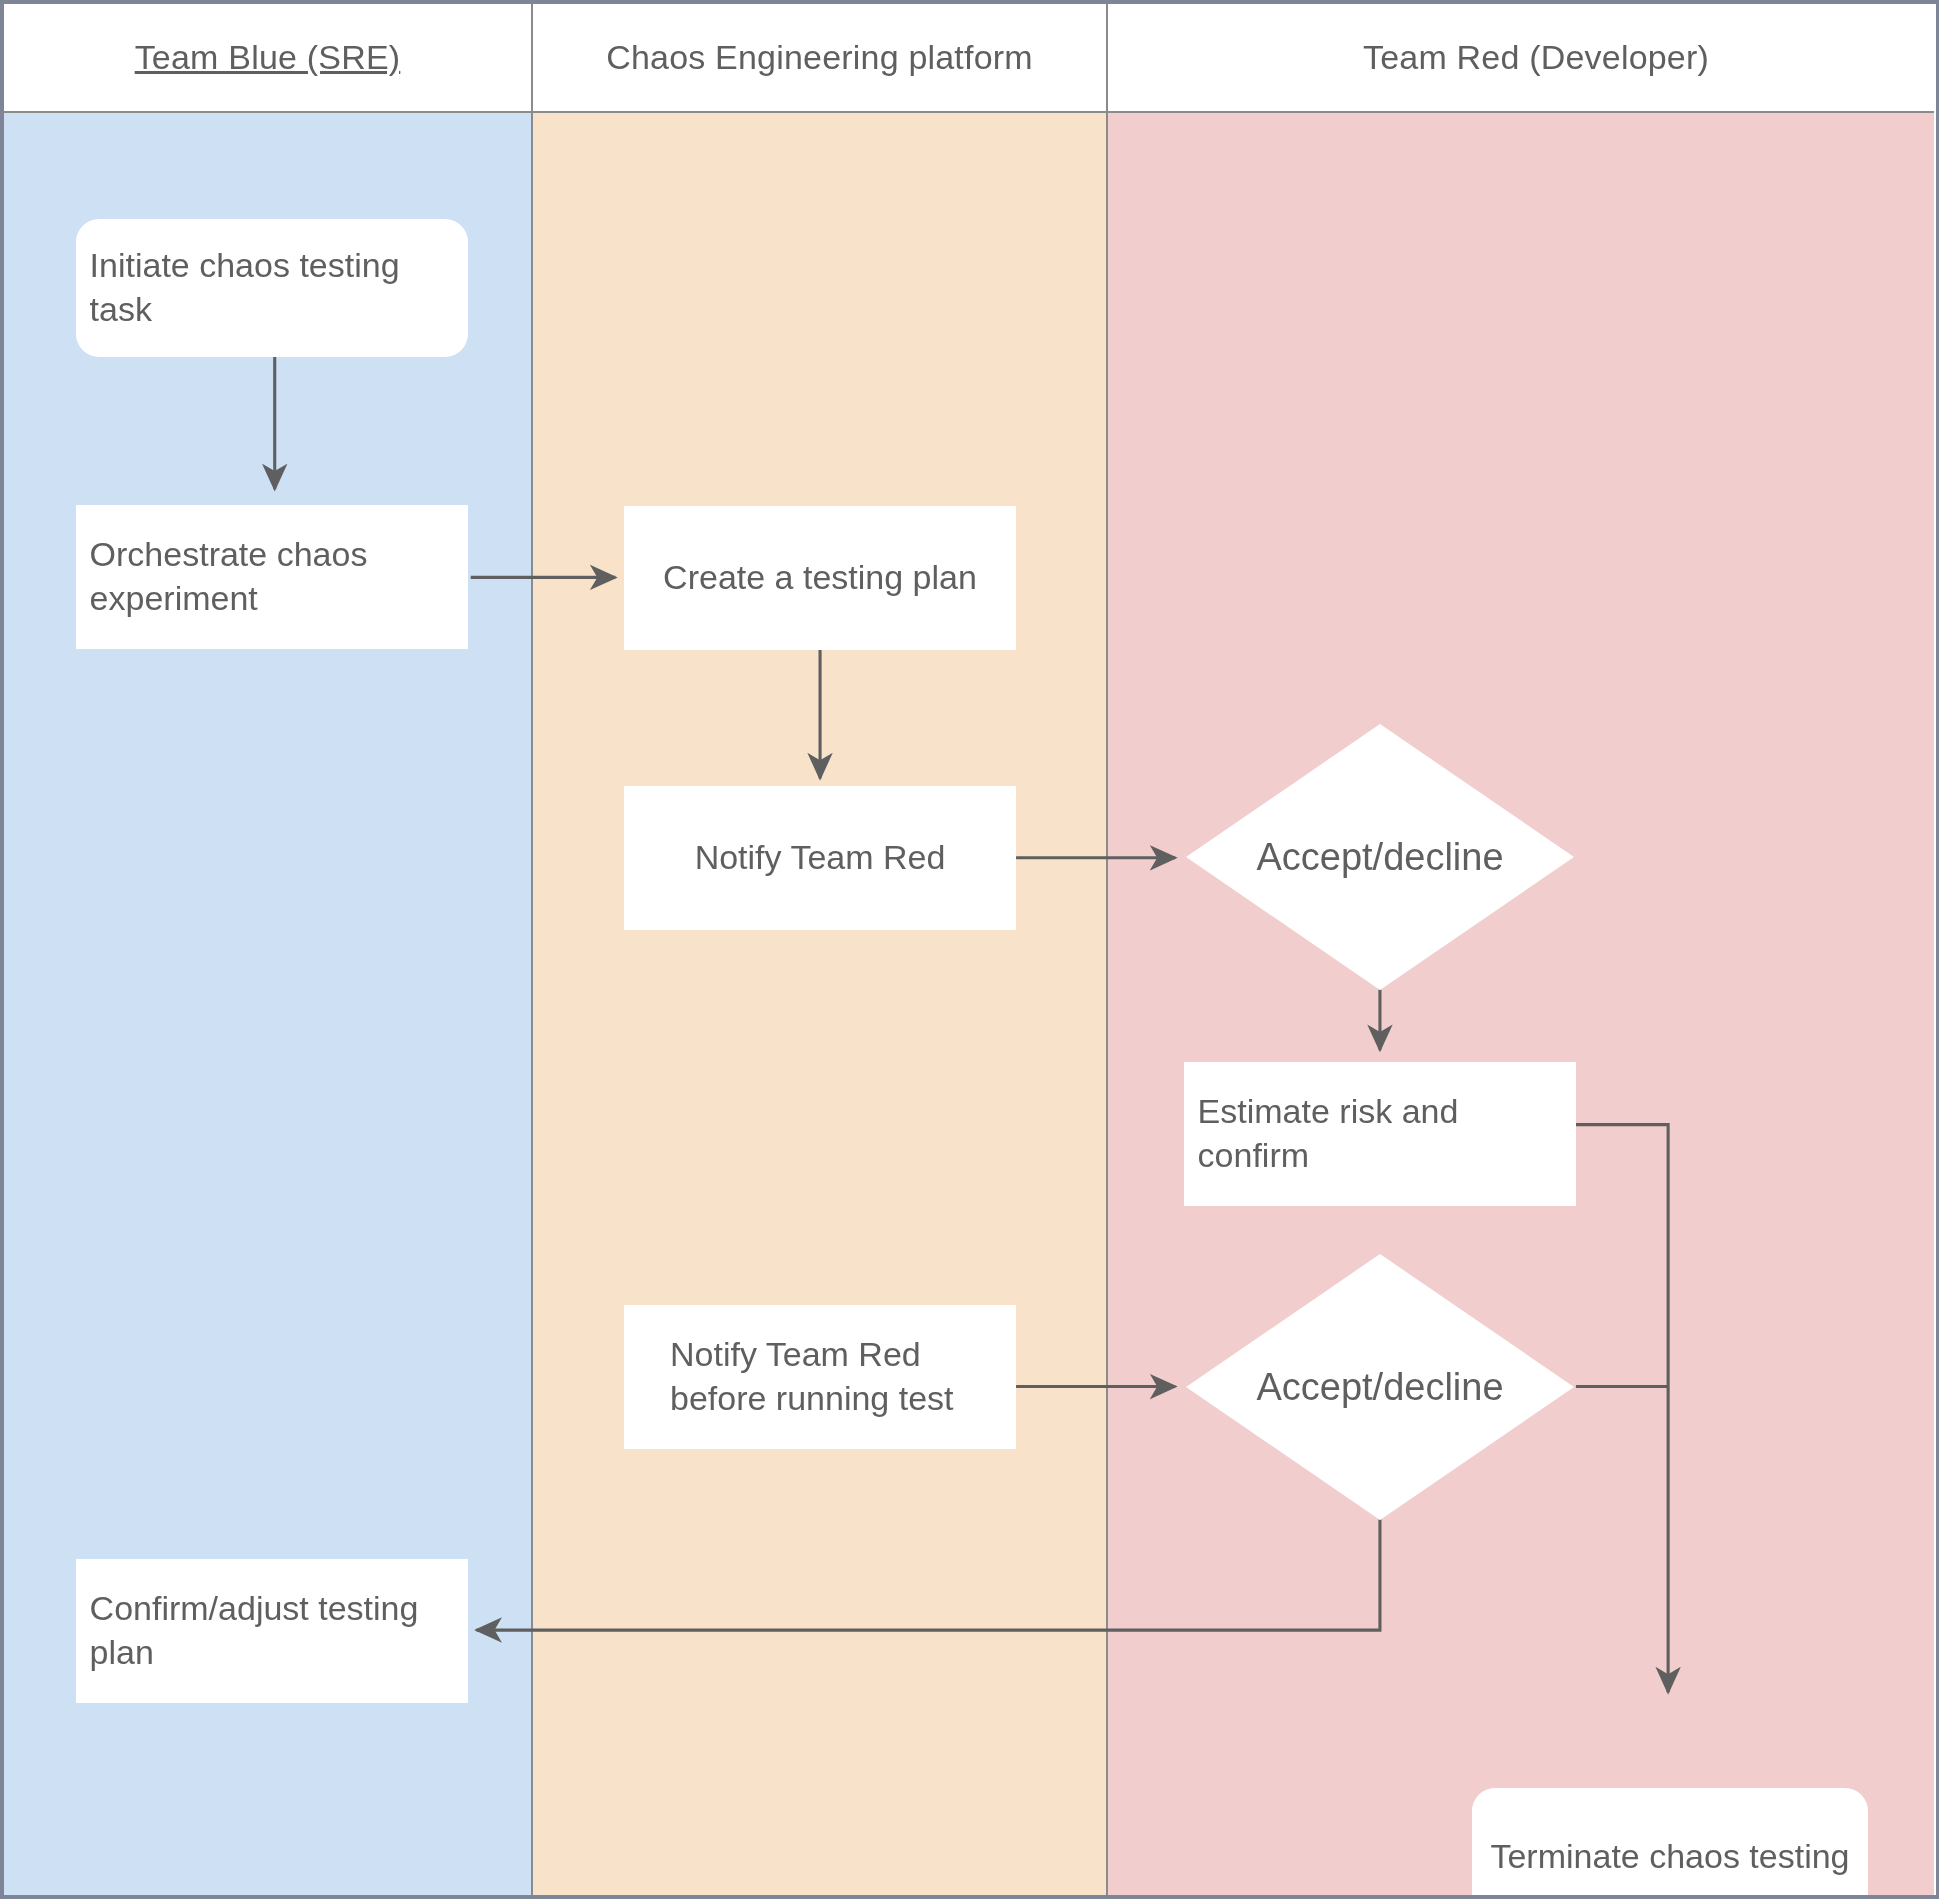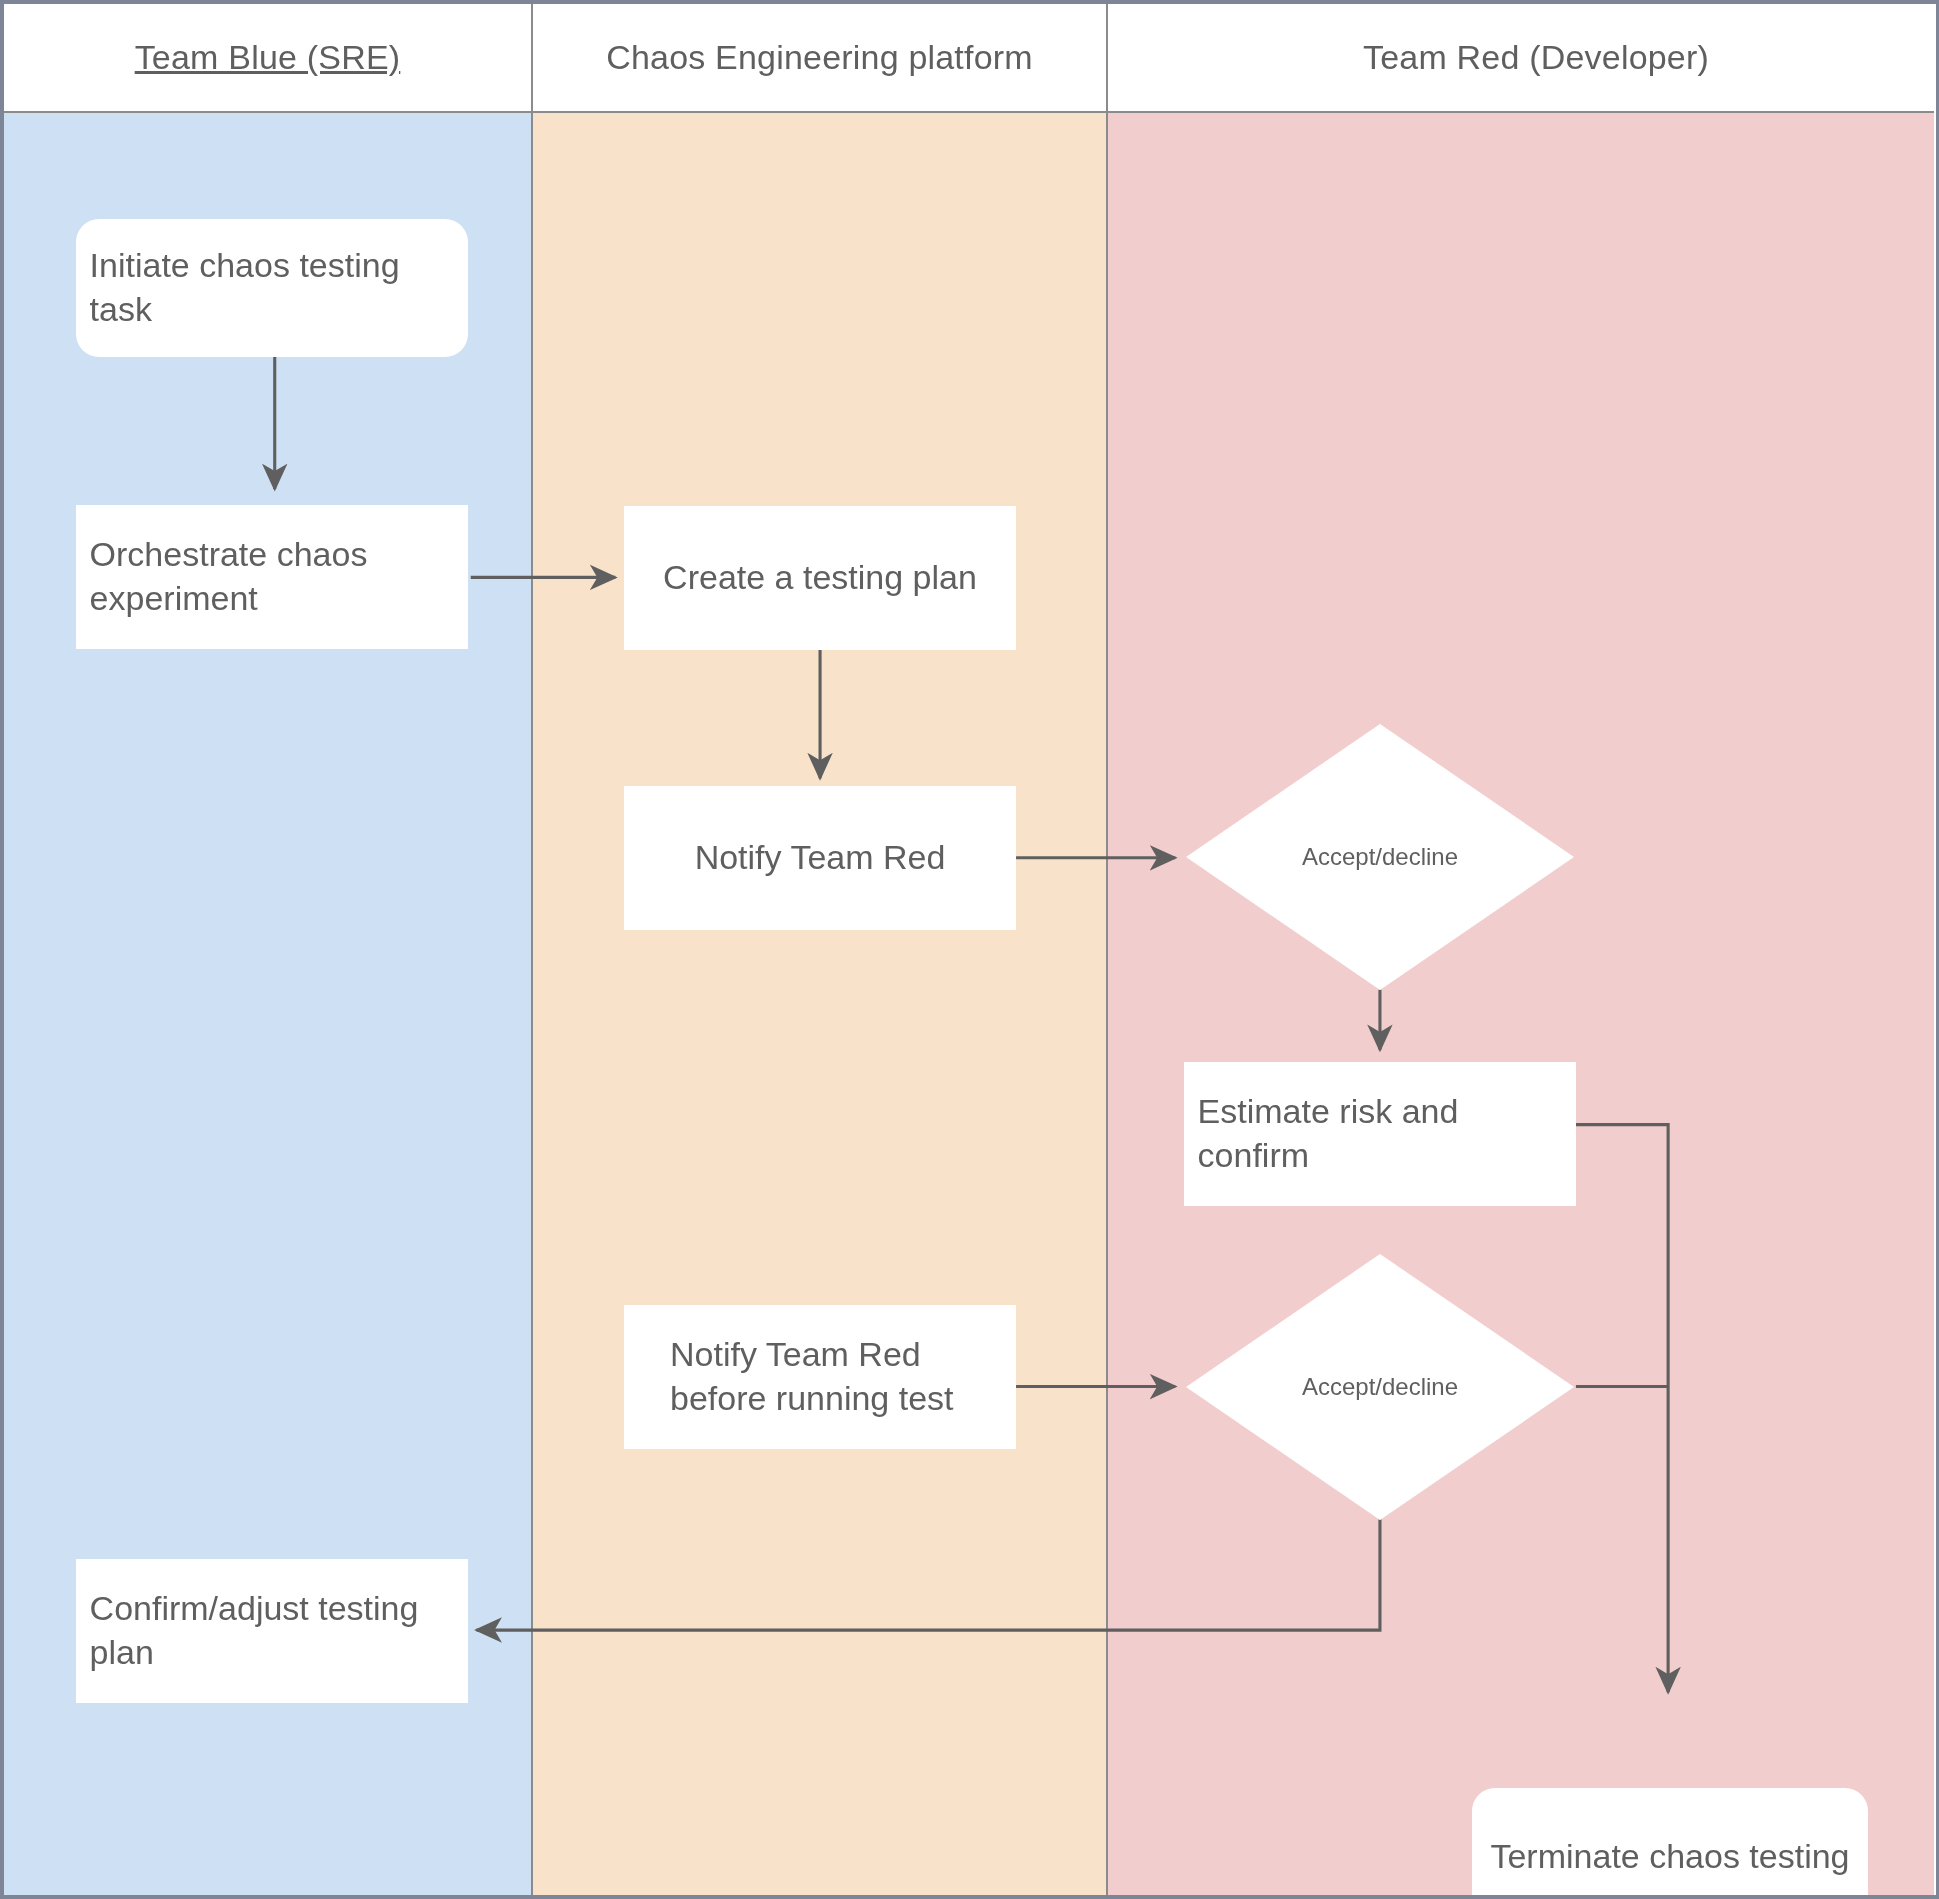--- a/index.html
+++ b/index.html
@@ -77,21 +77,21 @@
     clip-path: polygon(50% 0%, 100% 50%, 50% 100%, 0% 50%);
   }
   .diamond-label {
     position: absolute;
     inset: 0;
     display: flex;
     align-items: center;
     justify-content: center;
     text-align: center;
     color: #5f5f5f;
-    font-size: 24px;
+    font-size: 38px;
     line-height: 1.28;
   }
 
   
   #connectors {
     position: absolute;
     left: 0;
     top: 0;
     width: 1930px;
     height: 1889px;

